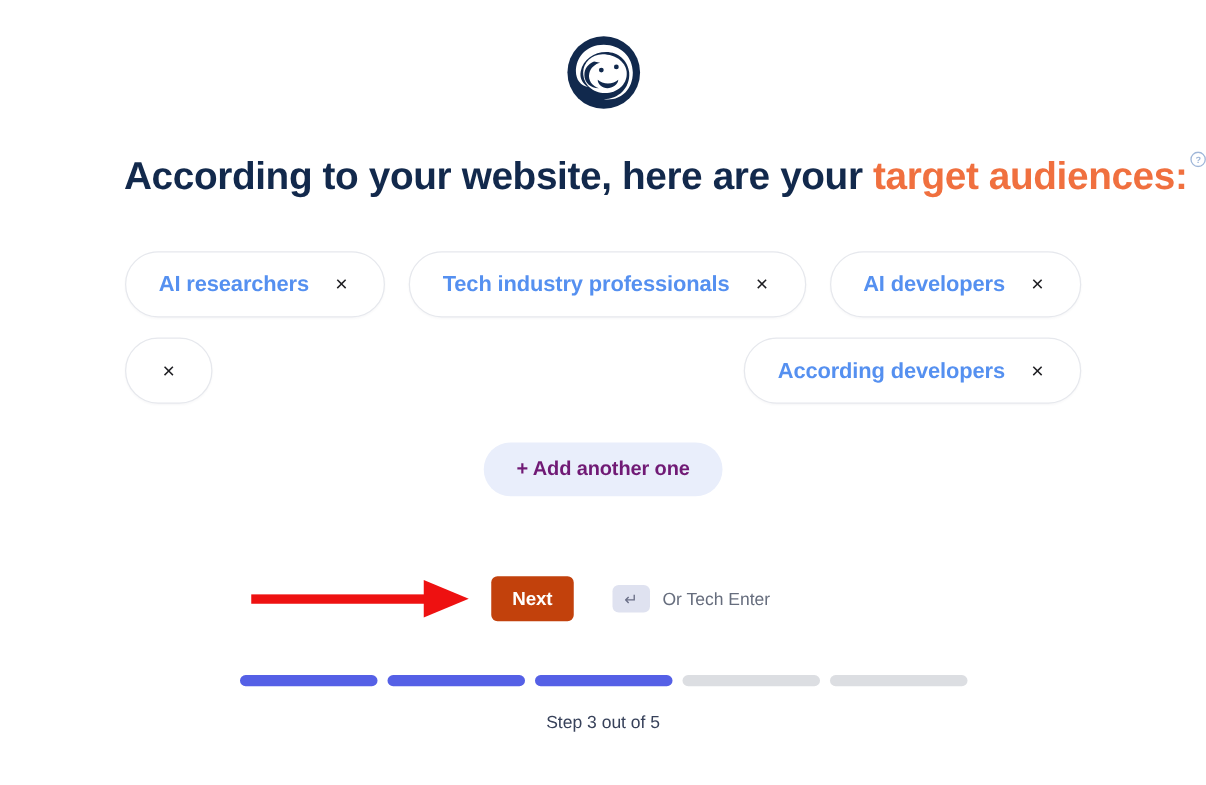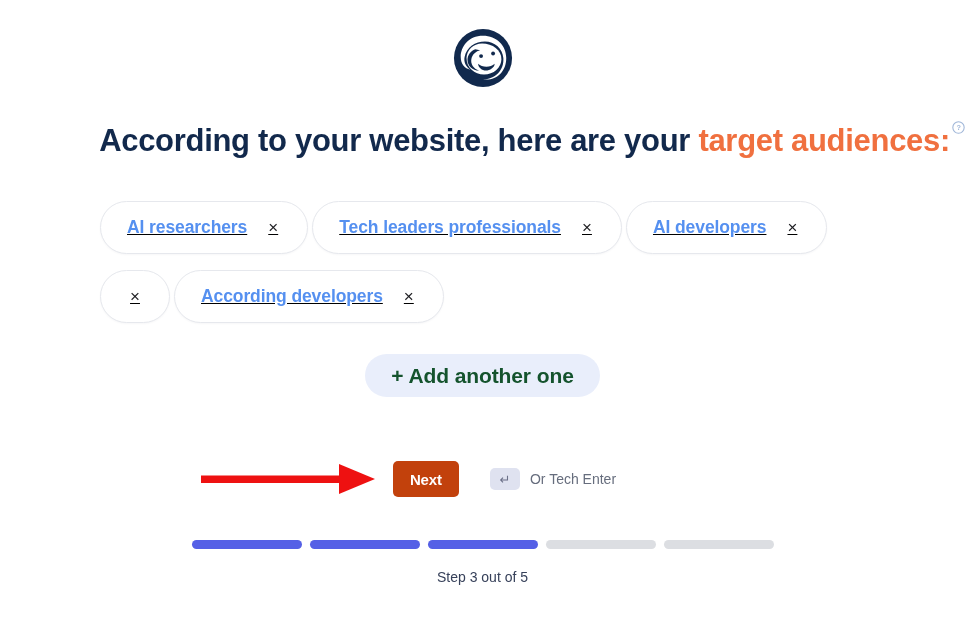--- a/index.html
+++ b/index.html
@@ -56,24 +56,23 @@
   }
   .info-icon svg { display: block; }
 
   
   .tags {
     position: absolute;
     left: 0; right: 0;
     top: 201px;
     display: flex;
     flex-wrap: wrap;
-    justify-content: flex-start;
+    justify-content: space-between;
     gap: 16px 4px;
     padding: 0 100px;
-    text-decoration: underline;
   }
   .tag {
     display: inline-flex;
     align-items: center;
     gap: 18px;
     height: 53px;
     padding: 0 26px;
     border: 1.5px solid #e6e8ed;
     border-radius: 27px;
     background: #ffffff;
@@ -106,22 +105,22 @@
     top: 354px;
     display: flex;
     justify-content: center;
   }
   .add-btn {
     height: 43px;
     padding: 0 26px;
     border: none;
     border-radius: 22px;
     background: #e9eefb;
-    color: #14532d;
-    font-size: 21px;
+    color: #701a75;
+    font-size: 16px;
     font-weight: bold;
     font-family: "Liberation Sans", sans-serif;
     letter-spacing: -0.1px;
     cursor: pointer;
     display: inline-flex;
     align-items: center;
   }
 
   
   .action-row {
@@ -237,21 +236,21 @@
   </div>
 
   <div class="tags">
 
     <div class="tag">
       <span class="tag-label">AI researchers</span>
       <span class="tag-close">×</span>
     </div>
 
     <div class="tag">
-      <span class="tag-label">Tech leaders professionals</span>
+      <span class="tag-label">Tech industry professionals</span>
       <span class="tag-close">×</span>
     </div>
 
     <div class="tag">
       <span class="tag-label">AI developers</span>
       <span class="tag-close">×</span>
     </div>
 
     <div class="tag">
       <span class="tag-close">×</span>

